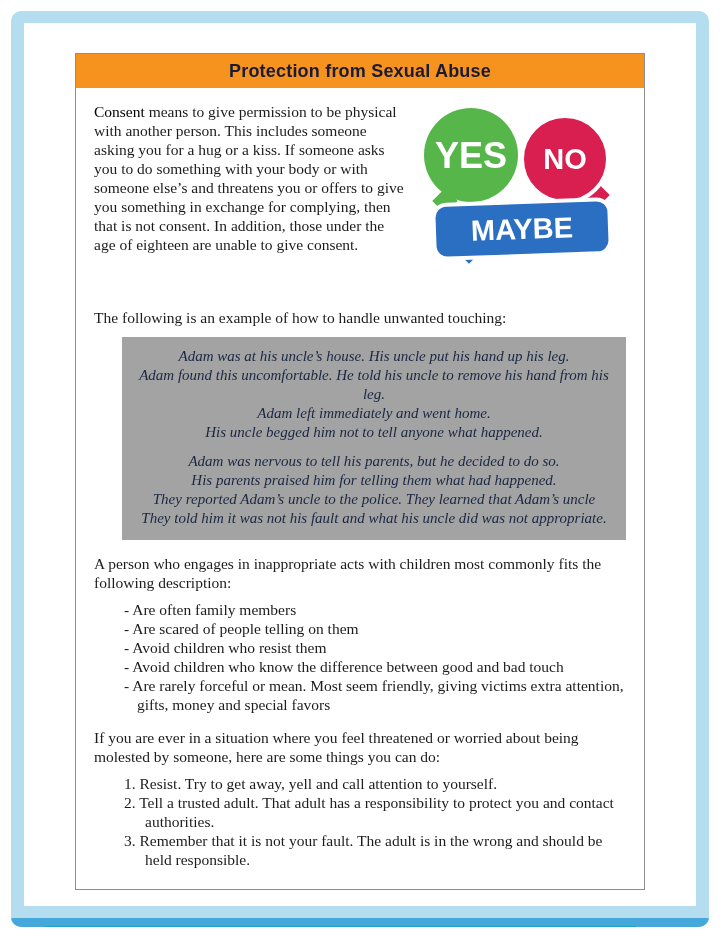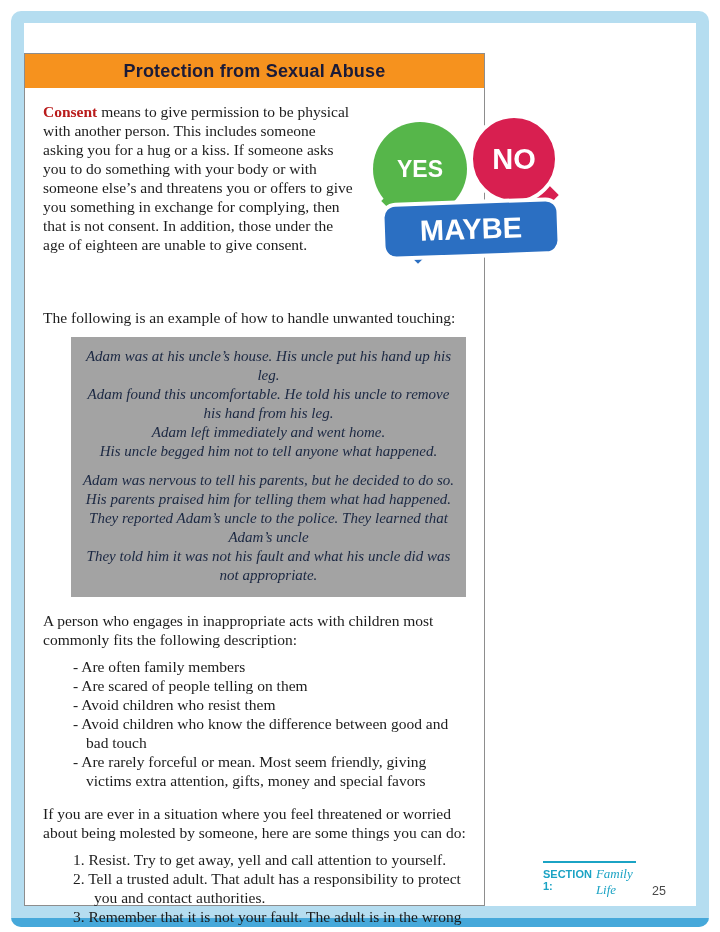--- a/index.html
+++ b/index.html
@@ -9,43 +9,43 @@
   }
   .frame {
     position:absolute; left:11px; top:11px; right:11px; bottom:5px;
     background:#b5ddf0; border-radius:10px; overflow:hidden;
   }
   .frame-bottom-strip {
     position:absolute; left:0; right:0; bottom:0; height:9px; background:#46a8da;
   }
   .inner {
     position:absolute; left:13px; top:12px; right:13px; bottom:21px;
-    background:#ffffff; display:flex; gap:36px;
+    background:#ffffff; display:flex; flex-direction:column;gap:36px;
   }
   .content-box {
     width:570px; margin:30px auto 0; border:1px solid #8d8d8d; background:#ffffff;
     box-sizing:border-box;
   }
   .title-bar {
     height:34px; background:#f6921e; display:flex; align-items:center; justify-content:center;
     font-family:"Liberation Sans","DejaVu Sans",sans-serif; font-weight:bold;
     font-size:18px; color:#1b1b38; letter-spacing:0.2px;
   }
   .content-pad { padding:14px 18px 20px 18px; font-size:15.5px; line-height:19px; }
 
   .intro-row { display:flex; gap:10px; }
   .intro-para { width:312px; margin:0; }
-  .lead { color:#b91c1c;font-weight:bold; }
+  .lead { color:#000000; }
 
   .illustration { position:relative; flex:1; height:188px; margin-top:4px; }
   .bubble {
     position:absolute; display:flex; align-items:center; justify-content:center;
     color:#ffffff; font-family:"Liberation Sans","DejaVu Sans",sans-serif; font-weight:bold;
   }
-  .bubble-yes { left:8px; top:16px; width:94px; height:94px; border-radius:50%; background:#56b64a; font-size:23px; z-index:1; }
+  .bubble-yes { left:8px; top:2px; width:94px; height:94px; border-radius:50%; background:#56b64a; font-size:36px; z-index:1; }
   .bubble-no  { left:104px; top:8px; width:82px; height:82px; border-radius:50%; background:#d81f50; font-size:29px; z-index:2; border:4px solid #ffffff; }
   .bubble-maybe { left:16px; top:94px; width:172px; height:50px; border-radius:15px; background:#2b6fc2; font-size:29px; z-index:3; border:4px solid #ffffff; transform:rotate(-2deg); }
   .tail { position:absolute; width:18px; height:18px; transform:rotate(45deg); }
   .tail-yes { left:20px; top:86px; background:#56b64a; z-index:0; }
   .tail-no { left:172px; top:80px; background:#d81f50; z-index:1; }
   .tail-maybe { left:44px; top:136px; background:#2b6fc2; z-index:2; }
 
   .section-para { margin:14px 0 8px 0; }
   .example-box {
     background:#a3a3a3; margin:10px 0 12px 28px; padding:10px 8px 12px 8px;

